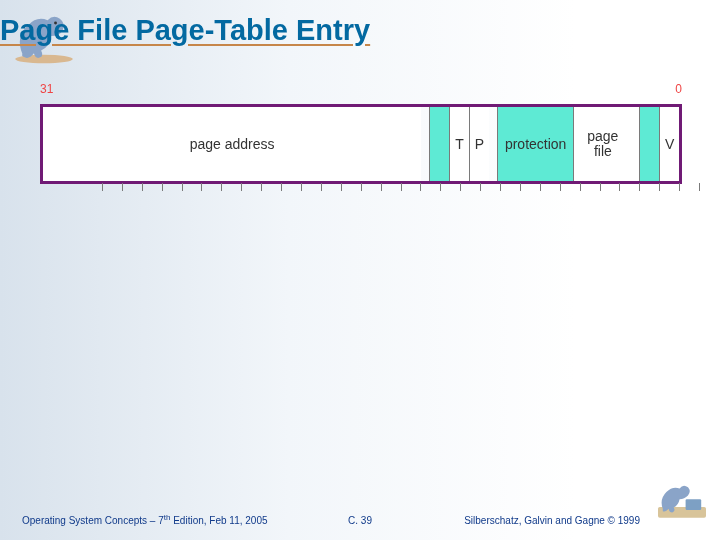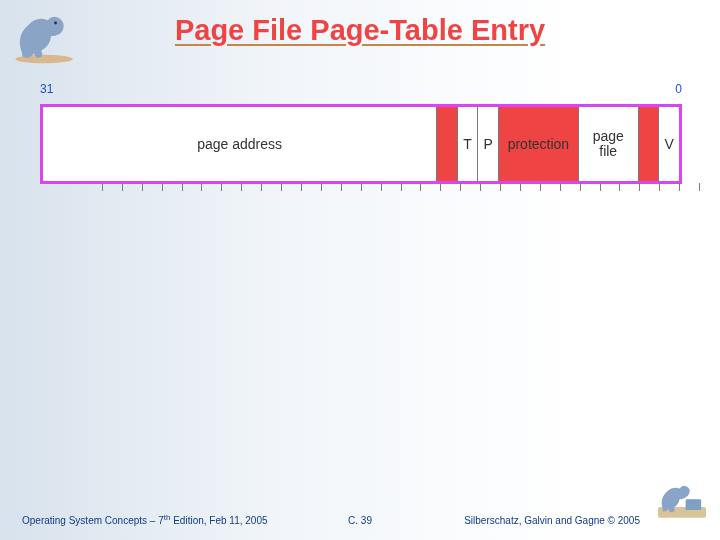--- a/index.html
+++ b/index.html
@@ -1,29 +1,29 @@
 <!DOCTYPE html>
 <html><head>
 <meta charset="utf-8">
 <style>
   html,body{margin:0;padding:0;width:720px;height:540px;font-family:Arial,Helvetica,sans-serif;background:linear-gradient(to right,#d8e2ec 0%,#f2f6fa 40%,#ffffff 80%);}
   .slide{position:relative;width:720px;height:540px;}
   .logo-dino{position:absolute;width:72px;height:60px;}
   .logo-dino.tl{top:6px;left:8px;}
   .logo-dino.br{bottom:18px;right:8px;width:60px;height:48px;}
   .dino-svg{width:100%;height:100%;}
-  .title{position:absolute;top:14px;left:0;right:0;text-align:center;font-weight:bold;font-size:29px;color:#ef4444;text-decoration:underline;text-decoration-color:#c6864a;text-underline-offset:4px;font-family:Arial,Helvetica,sans-serif;}
+  .title{position:absolute;top:14px;left:0;right:0;font-weight:bold;font-size:29px;color:#0369a1;text-decoration:underline;text-decoration-color:#c6864a;text-underline-offset:4px;font-family:Arial,Helvetica,sans-serif;}
   .diagram-wrap{position:absolute;top:82px;left:40px;width:642px;}
-  .bits-row{position:relative;height:20px;font-size:12px;color:#1d4ed8;}
+  .bits-row{position:relative;height:20px;font-size:12px;color:#ef4444;}
   .bit-31{position:absolute;left:0;top:0;}
   .bit-0{position:absolute;right:0;top:0;}
-  .pte{display:flex;border:3px solid #d946ef;height:74px;margin-top:2px;}
+  .pte{display:flex;border:3px solid #701a75;height:74px;margin-top:2px;}
   .pte .field{border-left:1px solid #7a7a7a;display:flex;align-items:center;justify-content:center;font-size:14px;color:#333;white-space:nowrap;}
   .pte .field:first-child{border-left:none;}
-  .pte .shade{background:#ef4444;}
+  .pte .shade{background:#5eead4;margin-left:8px;}
   .pte .white{background:#ffffff;}
   .w20{flex:20;} .w1{flex:1;} .w3{flex:3;} .w4{flex:4;}
   .tick-row{display:flex;position:absolute;left:43px;width:636px;height:8px;margin-top:-1px;}
   .tick{flex:1;border-left:1px solid #7a7a7a;height:8px;}
   .tick:first-child{border-left:none;}
   .body-text{position:absolute;top:264px;left:62px;width:520px;font-family:"Times New Roman",Times,serif;font-size:20px;line-height:1.25;color:#111;}
   .footer{position:absolute;bottom:14px;left:0;right:0;display:flex;justify-content:space-between;align-items:flex-end;font-size:10px;}
   .footer .left{margin-left:22px;color:#103a8a;white-space:nowrap;}
   .footer .mid{color:#103a8a;position:absolute;left:50%;transform:translateX(-50%);}
   .footer .right{margin-right:80px;color:#103a8a;white-space:nowrap;}
@@ -98,21 +98,21 @@
         <div class="tick"></div>
     </div>
   </div>
 
 
   <div class="footer">
     <div class="left">
       <span>Operating System Concepts – 7</span><span class="sup">th</span><span> Edition, Feb 11, 2005</span>
     </div>
     <div class="mid">C. 39</div>
-    <div class="right">Silberschatz, Galvin and Gagne © 2005</div>
+    <div class="right">Silberschatz, Galvin and Gagne © 1999</div>
   </div>
 
   <div class="logo-dino br">
     <svg class="dino-svg" viewBox="0 0 100 80">
       <rect x="10" y="55" width="80" height="18" rx="3" fill="#d8c49a"></rect>
       <rect x="56" y="42" width="26" height="18" rx="2" fill="#7da0c4"></rect>
       <path d="M18,58 Q12,42 24,30 Q34,20 46,24 Q52,16 60,22 Q66,28 60,36 Q54,42 46,42 Q44,52 36,56 Q40,62 34,64 Q28,64 28,58 Q22,64 18,62 Z" fill="#8aa4c8"></path>
     </svg>
   </div>
 

